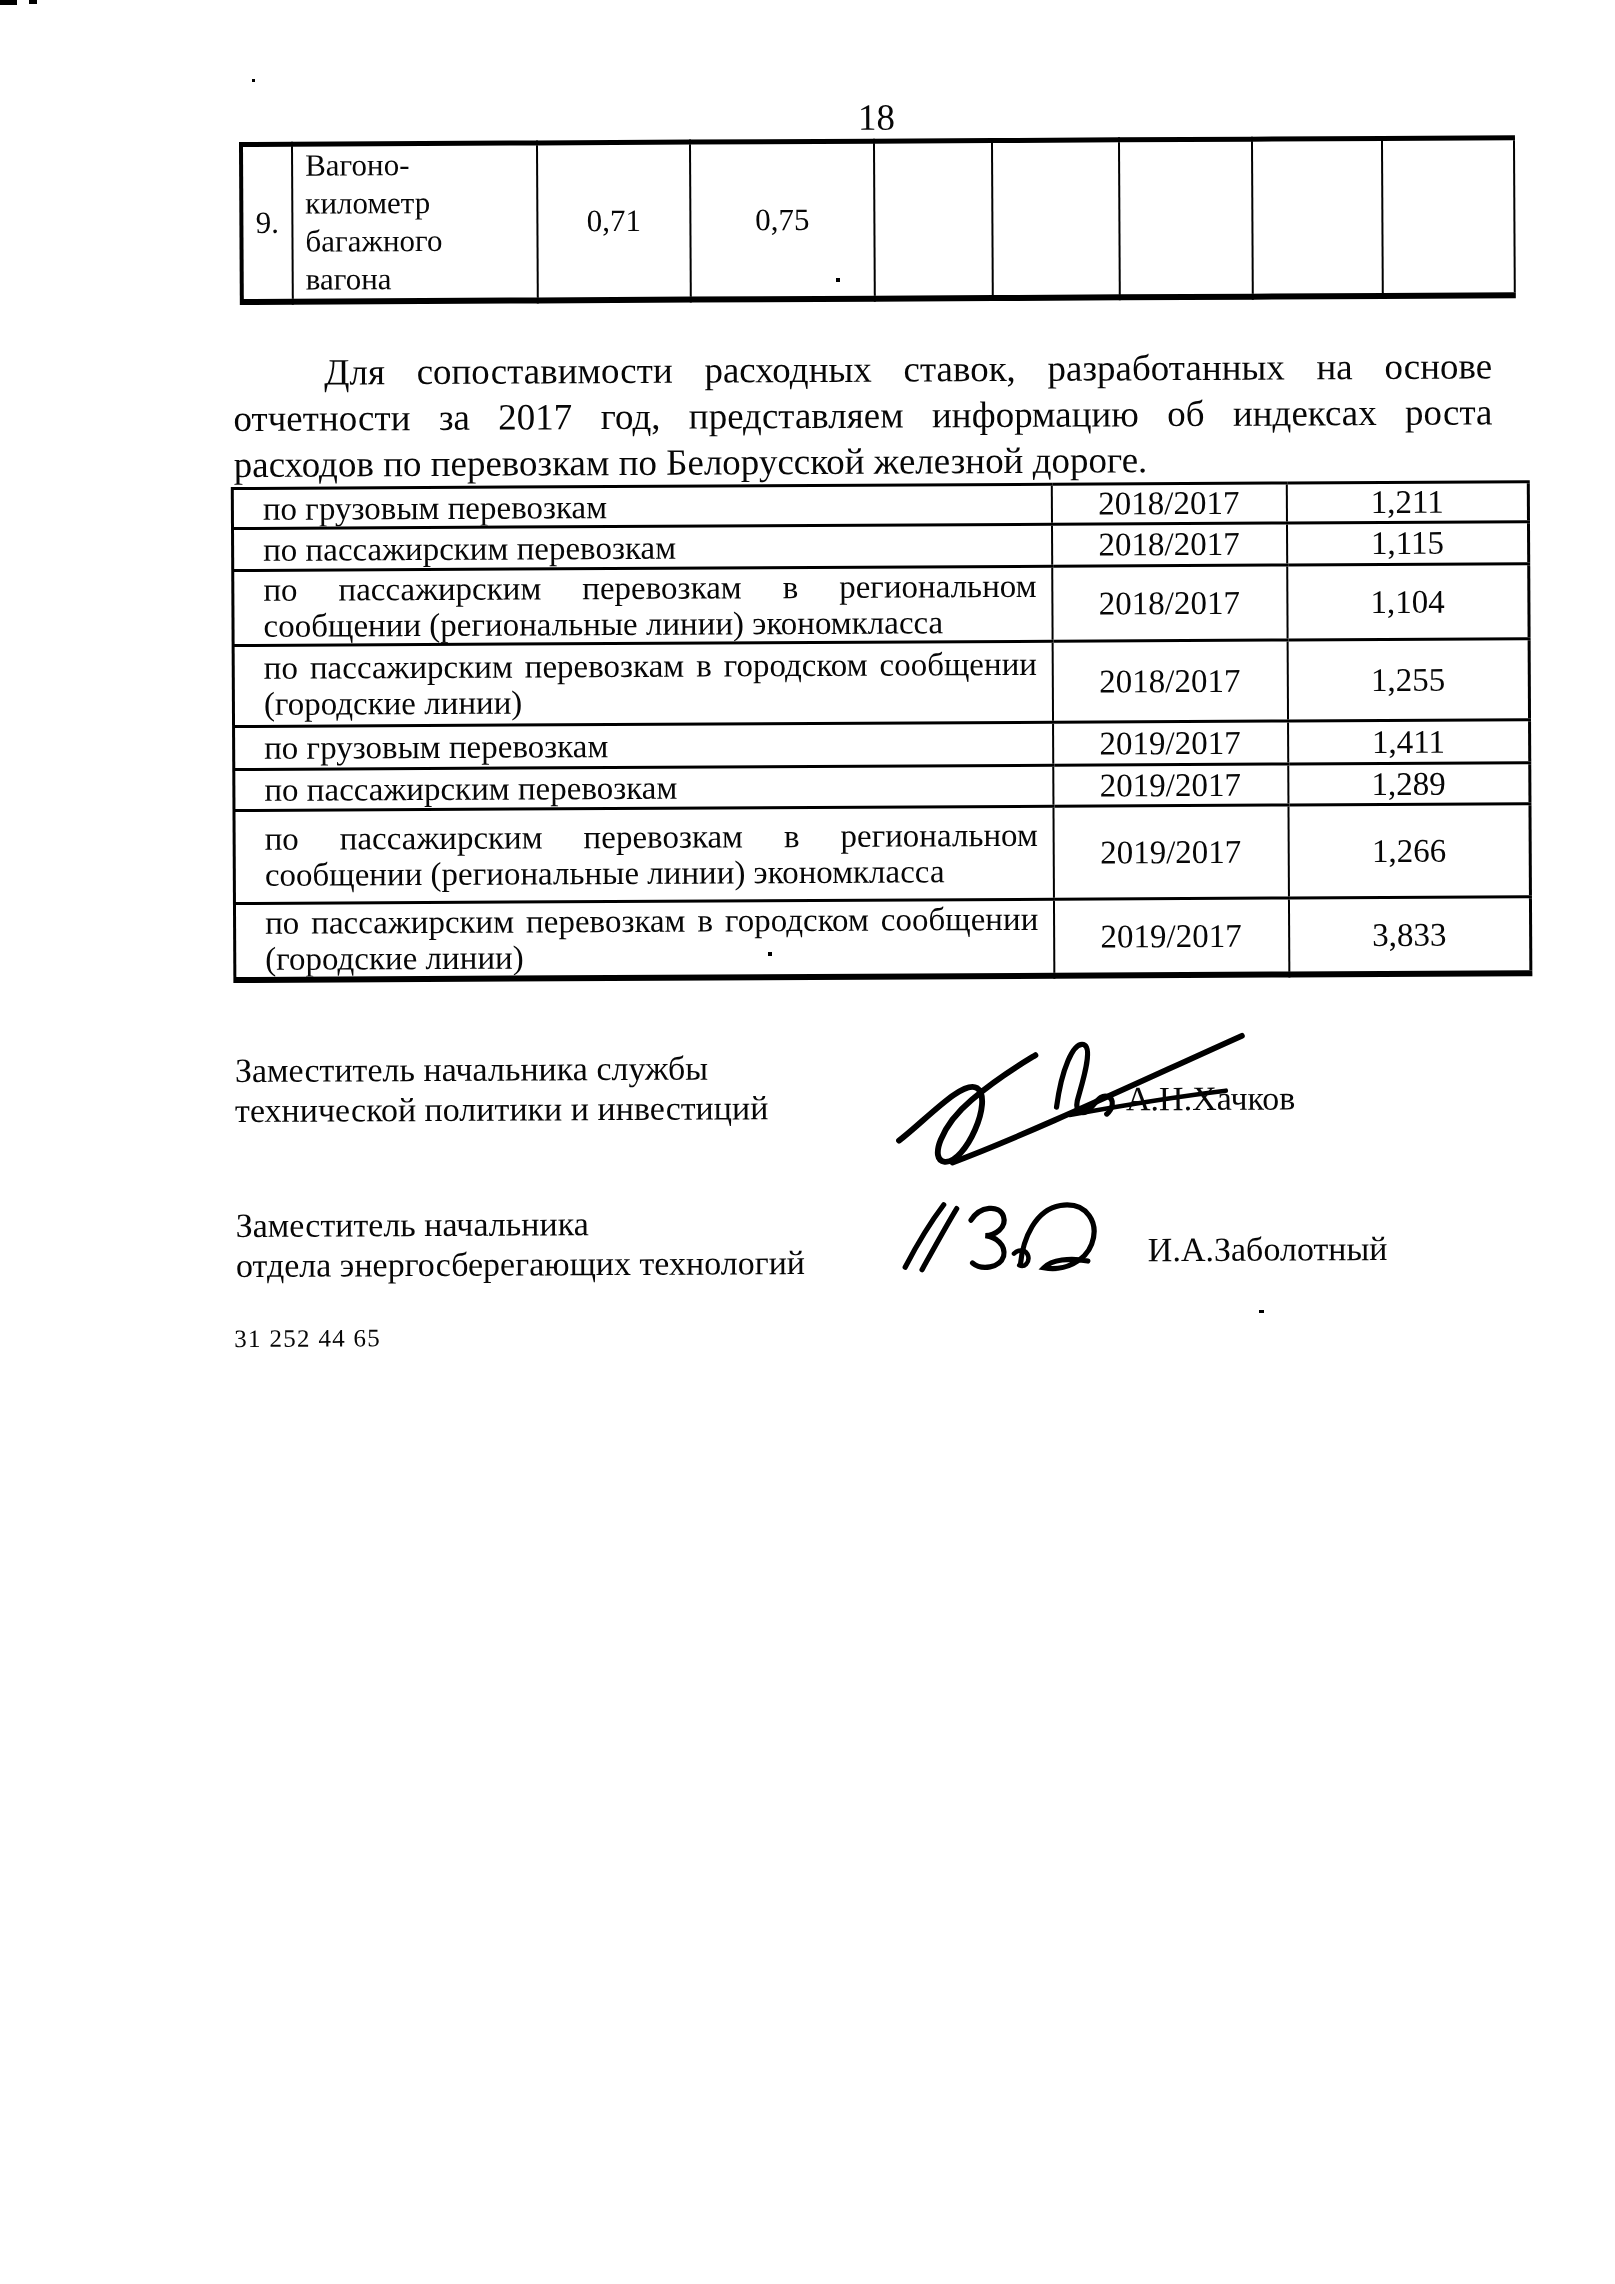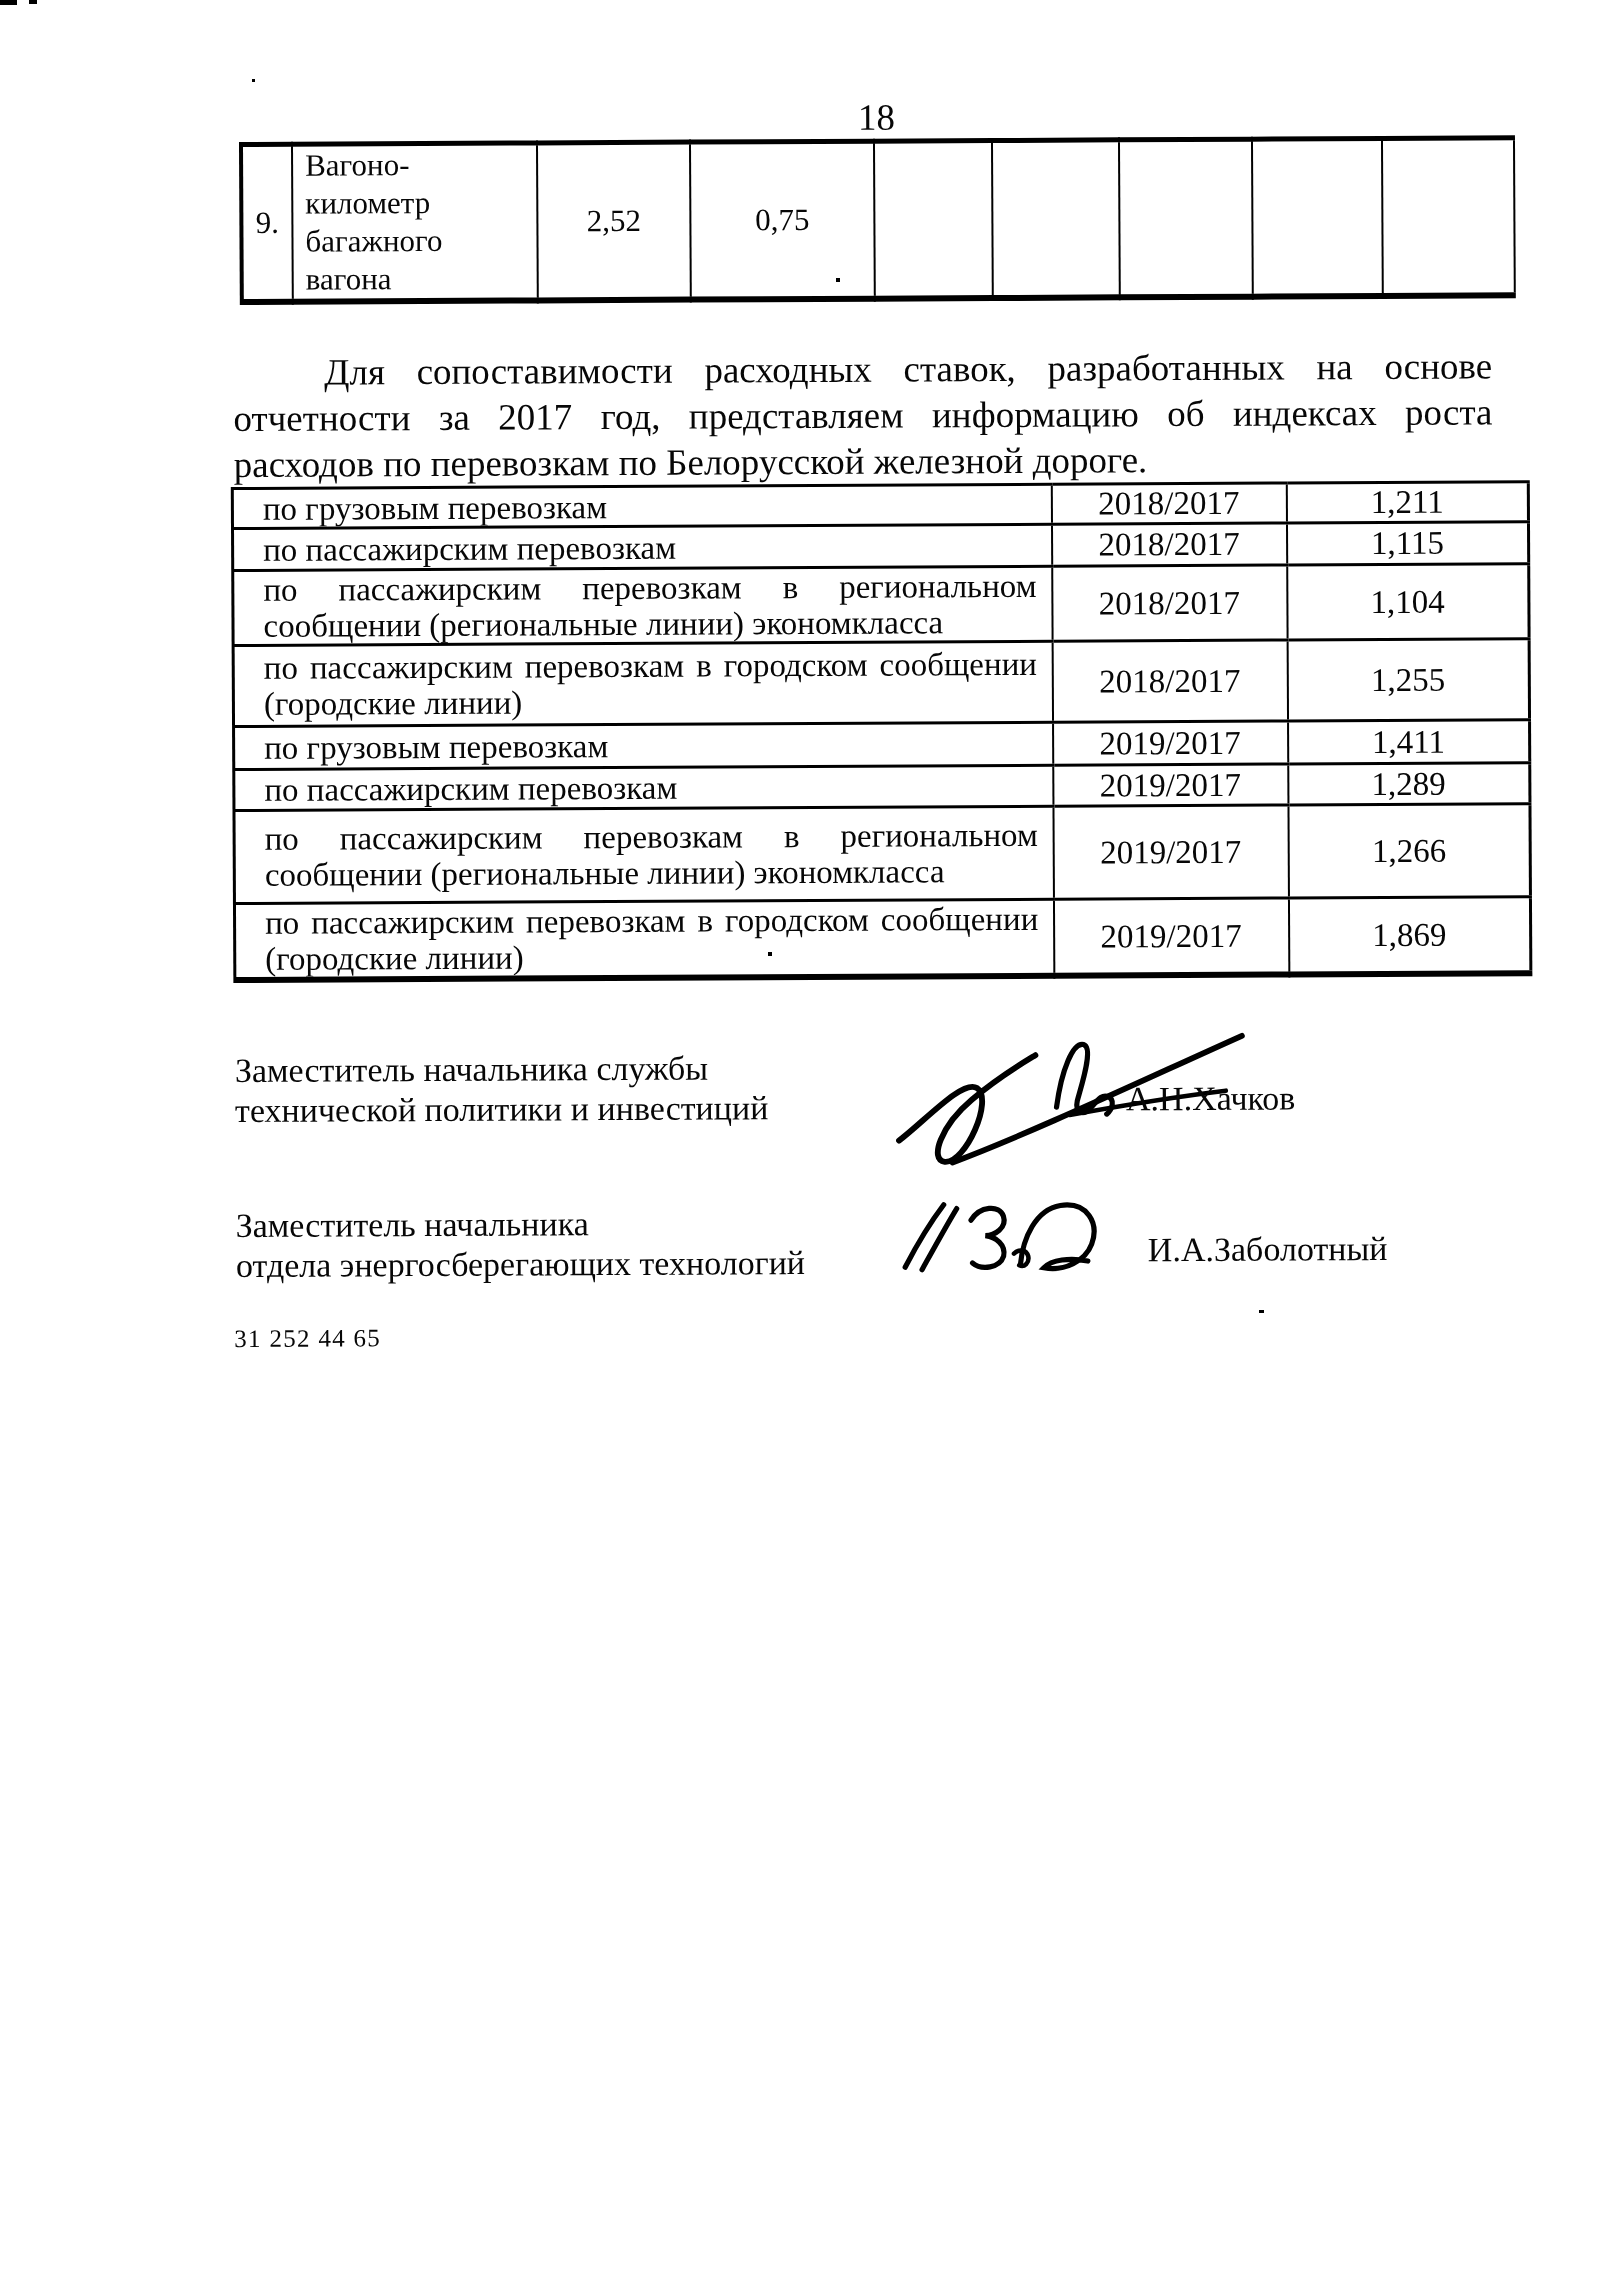--- a/index.html
+++ b/index.html
@@ -100,21 +100,21 @@
       </colgroup>
       <tbody>
           <tr>
         <td class="num">9.</td>
         <td class="desc">
           <div>Вагоно-</div>
           <div>километр</div>
           <div>багажного</div>
           <div>вагона</div>
         </td>
-        <td class="val">2,52</td>
+        <td class="val">0,71</td>
         <td class="val">0,75</td>
         <td></td>
         <td></td>
         <td></td>
         <td></td>
         <td></td>
       </tr>
     </tbody>
       </table>
 
@@ -182,21 +182,21 @@
         </td>
         <td class="ctr">2019/2017</td>
         <td class="ctr">1,266</td>
       </tr>
       <tr class="rh117">
         <td class="lbl">
           <div class="jline">по пассажирским перевозкам в городском сообщении</div>
           <div class="lline">(городские линии)</div>
         </td>
         <td class="ctr">2019/2017</td>
-        <td class="ctr">1,869</td>
+        <td class="ctr">3,833</td>
       </tr>
     </tbody>
       </table>
 
     <div class="sig-title sig-title-1">
       <div>Заместитель начальника службы</div>
       <div>технической политики и инвестиций</div>
     </div>
     <svg class="sig-svg sig-svg-1" width="404" height="150" viewBox="0 0 620 230" fill="none" stroke="#000" stroke-linecap="round">
       <path stroke-width="9" d="M58,178 C96,150 156,84 178,98 C204,115 160,214 128,211 C104,208 122,156 170,116 C210,82 248,60 268,48"></path>

